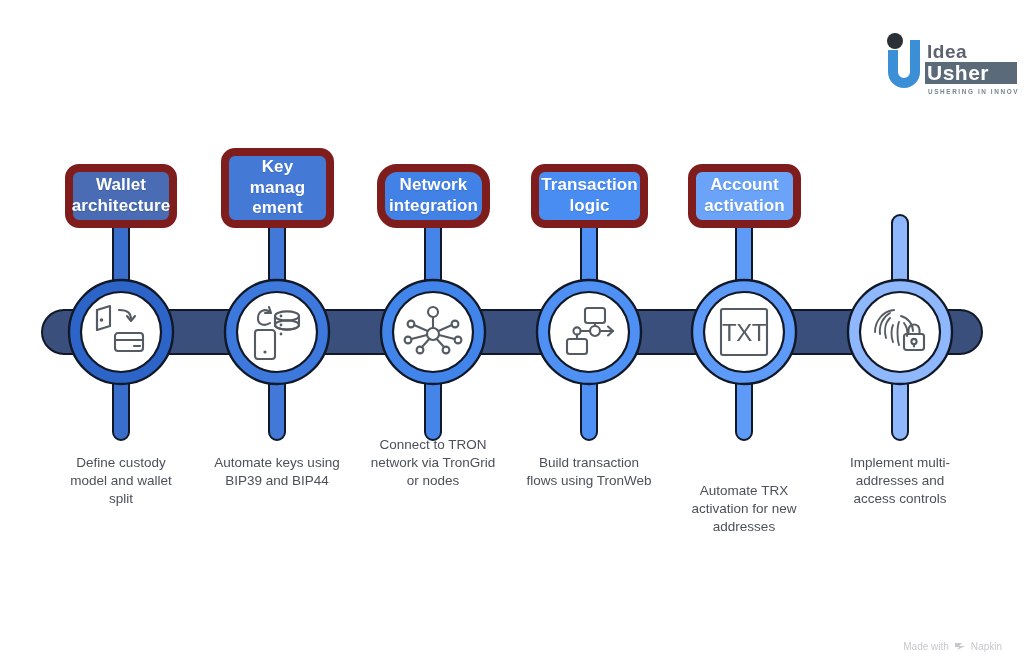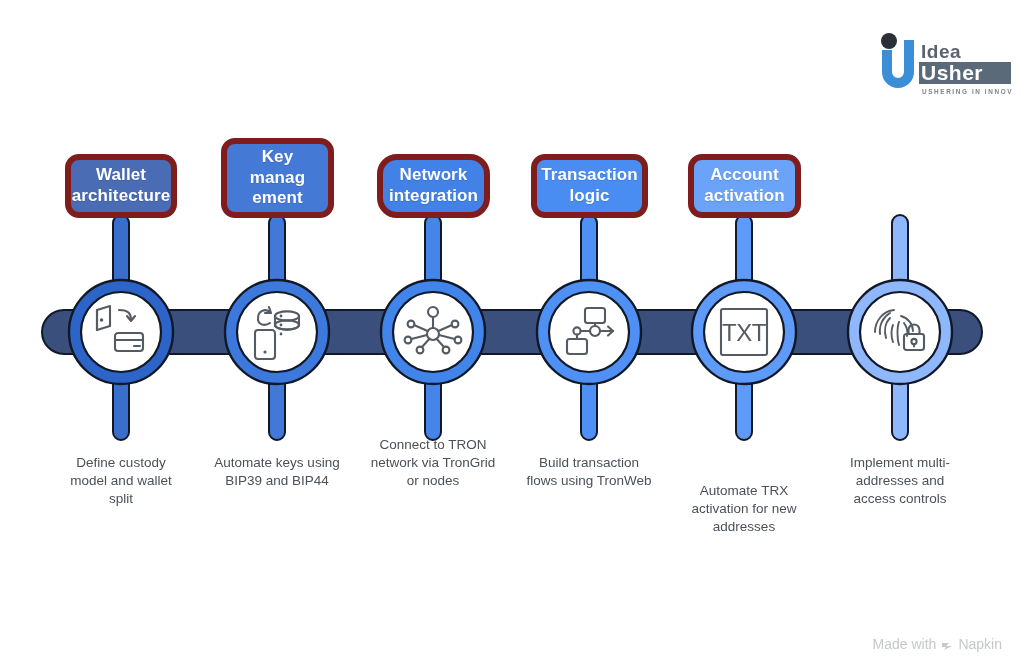--- a/index.html
+++ b/index.html
@@ -12,21 +12,21 @@
     height: 666px;
     position: relative;
     overflow: hidden;
     font-family: "Liberation Sans", sans-serif;
     background: #ffffff;
   }
 
   
   #logo-area {
     position: absolute;
-    right: 12px;
+    right: 6px;
     top: 28px;
     width: 140px;
     height: 72px;
   }
   #logo-svg { display: block; }
 
   
   #diagram {
     position: absolute;
     left: 0;
@@ -38,33 +38,34 @@
     position: absolute;
     left: 0; top: 0;
     width: 1024px;
     height: 666px;
   }
 
   
   .label-box {
     position: absolute;
     box-sizing: border-box;
-    border: 6px solid #7f1d1d;
+    border: 8px solid #7f1d1d;
     border-radius: 14px;
     display: flex;
     align-items: center;
     justify-content: center;
     text-align: center;
     color: #ffffff;
     font-size: 17px;
     font-weight: 700;
     line-height: 1.22;
     letter-spacing: 0.1px;
     padding: 20px 6px;
     text-shadow: 0 1px 1px rgba(0,0,0,0.12);
+    margin-top: 10px;
   }
   .label-text { display: block; white-space: pre-line; }
 
   
   .caption {
     position: absolute;
     text-align: center;
     font-size: 13.5px;
     line-height: 1.32;
     color: #4b5059;
@@ -74,21 +75,21 @@
 
   
   #napkin-mark {
     position: absolute;
     right: 22px;
     bottom: 14px;
     display: flex;
     align-items: flex-end;
     gap: 5px;
     color: #c6c8cc;
-    font-size: 14px;
+    font-size: 10px;
     font-family: "Liberation Sans", sans-serif;
     margin-top: 48px;
   }
 </style>
 </head>
 <body>
 
 <div id="logo-area">
   <svg id="logo-svg" width="140" height="72" viewBox="0 0 140 72" xmlns="http://www.w3.org/2000/svg">
 

